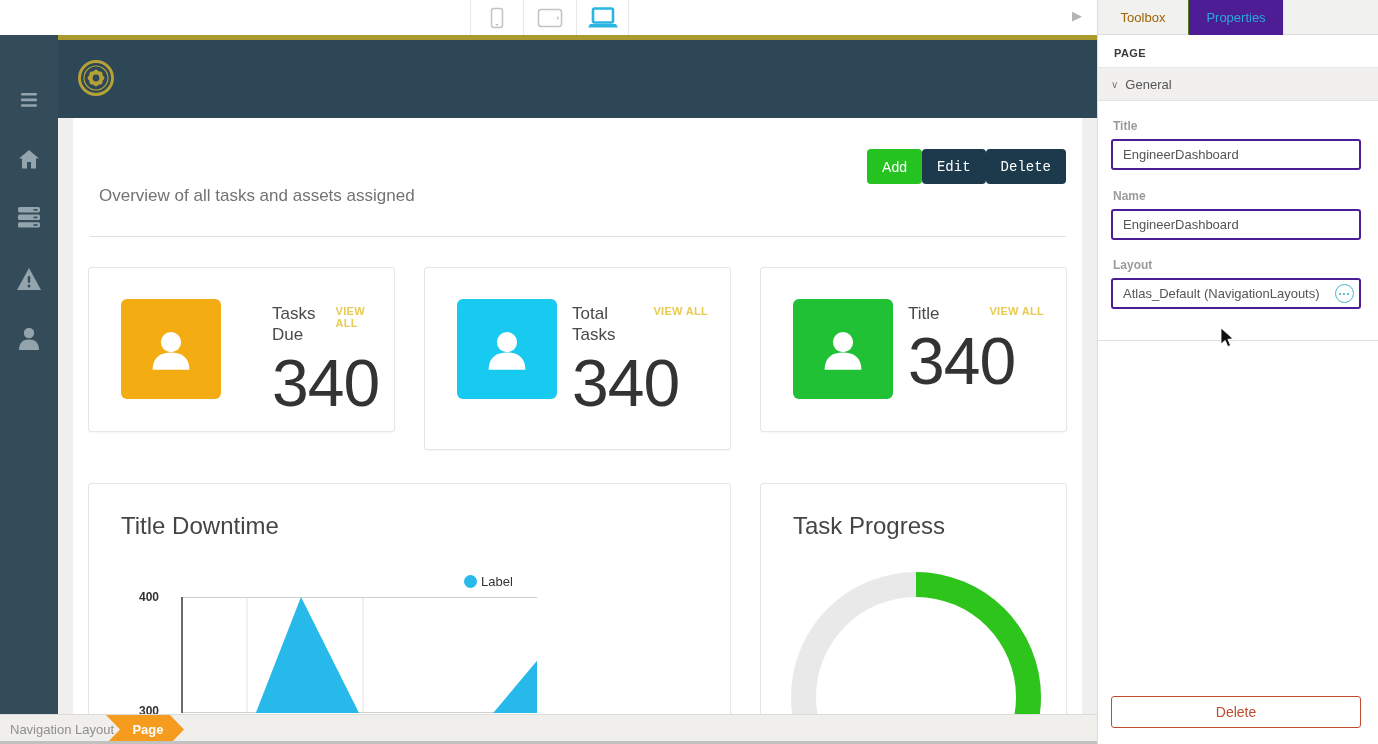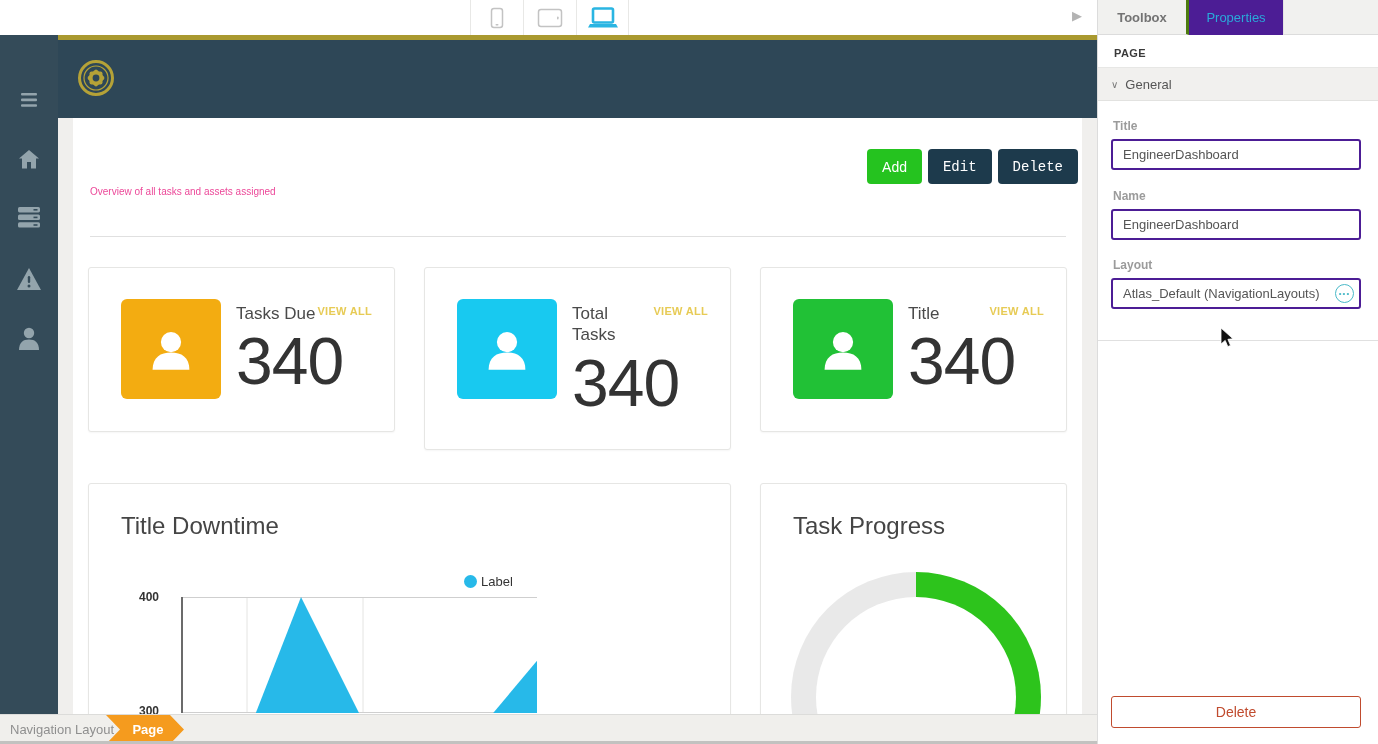--- a/index.html
+++ b/index.html
@@ -11,21 +11,21 @@
   .topbar { position:absolute; left:0; top:0; width:1097px; height:35px; background:#fff; }
   .device-group { position:absolute; left:470px; top:0; height:35px; display:flex; }
   .device-cell { width:53px; height:35px; display:flex; align-items:center; justify-content:center; border-left:1px solid #e8e8e6; }
   .device-cell:last-child { border-right:1px solid #e8e8e6; }
   .expand-arrow { position:absolute; left:1072px; top:8px; color:#b3b3b3; font-size:13px; }
 
   
   .panel { position:absolute; left:1097px; top:0; width:281px; height:744px; background:#fff; border-left:1px solid #dcdcdc; }
   .tabbar { display:flex; height:35px; }
   .tab { height:35px; display:flex; align-items:center; justify-content:center; font-size:13px; cursor:default; }
-  .tab-toolbox { width:91px; background:#f1f1ef; color:#737373; border-bottom:1px solid #dcdcdc; border-right:3px solid #4d7c0f;font-weight:bold; }
+  .tab-toolbox { width:91px; background:#f1f1ef; color:#a16207; border-bottom:1px solid #dcdcdc; border-right:1px solid #4d7c0f; }
   .tab-properties { width:94px; background:#4c1d95; color:#2aa9da; }
   .tab-filler { flex:1; background:#f1f1ef; border-bottom:1px solid #dcdcdc; border-left:1px solid #e4e4e2; }
   .panel-section-title { position:absolute; left:16px; top:47px; font-size:11px; font-weight:bold; color:#3a3a3a; letter-spacing:.4px; }
   .panel-div1 { position:absolute; left:0; top:67px; width:100%; height:1px; background:#e7e7e5; }
   .group-header { position:absolute; left:0; top:68px; width:100%; height:33px; background:#f1f0ee; border-bottom:1px solid #e2e2e0; display:flex; align-items:center; }
   .group-chevron { margin-left:13px; font-size:10px; color:#7a7a7a; }
   .group-label { margin-left:7px; font-size:13px; color:#555; }
   .field-label { position:absolute; left:15px; font-size:12px; font-weight:bold; color:#9b9b9b; }
   .field-input { position:absolute; left:13px; width:250px; height:31px; border:2px solid #4c1d95; border-radius:3px; background:#fff; font-family:inherit; font-size:13px; color:#555; padding:0 10px; }
   .layout-wrap { position:absolute; left:13px; top:278px; width:250px; height:31px; }
@@ -41,22 +41,22 @@
 
   
   .gold-line { position:absolute; left:58px; top:35px; width:1039px; height:5px; background:#a9992f; }
   .canvas-header { position:absolute; left:58px; top:40px; width:1039px; height:78px; background:#2e4757; }
   .logo { position:absolute; left:18px; top:18px; }
 
   
   .canvas-body { position:absolute; left:58px; top:118px; width:1039px; height:596px; background:#f0efed; overflow:hidden; }
   .sheet { position:absolute; left:15px; top:0; width:1009px; height:596px; background:#fff; }
   .page-title { position:absolute; left:17px; top:26px; font-size:27px; color:#3a3a3a; font-weight:400; }
-  .page-subtitle { position:absolute; left:17px; top:68px; font-size:10px; color:#ec4899; }
-  .action-row { position:absolute; right:4px; top:31px; display:flex; gap:6px; }
+  .page-subtitle { position:absolute; left:26px; top:68px; font-size:17px; color:#737373; }
+  .action-row { position:absolute; right:16px; top:31px; display:flex; }
   .btn { height:35px; border:none; border-radius:4px; color:#fff; font-size:14px; font-family:inherit; padding:0 15px; cursor:pointer; }
   .btn-add { background:#25c31f; }
   .btn-dark { background:#1d3a4c;font-family:Liberation Mono, monospace; }
   .sheet-div { position:absolute; left:17px; right:16px; top:118px; height:1px; background:#e0e0e0; }
 
   .stat-card { position:absolute; top:149px; width:307px; background:#fff; border:1px solid #e6e6e4; border-radius:3px; box-shadow:0 1px 2px rgba(0,0,0,.04); display:flex; padding:31px 22px 0 32px; }
   .stat-icon { width:100px; height:100px; border-radius:6px; flex:0 0 100px; display:flex; align-items:center; justify-content:center; }
   .stat-right { flex:1; margin-left:15px; padding-top:4px; }
   .stat-title-row { display:flex; align-items:flex-start; }
   .stat-title { font-size:17px; color:#4a4a4a; line-height:1.25; }
@@ -160,21 +160,21 @@
   <div class="canvas-body">
     <div class="sheet">
       <div class="page-subtitle">Overview of all tasks and assets assigned</div>
       <div class="action-row">
         <button class="btn btn-add">Add</button>
         <button class="btn btn-dark">Edit</button>
         <button class="btn btn-dark">Delete</button>
       </div>
       <div class="sheet-div"></div>
 
-      <div class="stat-card" style="left:15px; height:165px;">
+      <div class="stat-card" style="left:15px; height:165px;gap:36px;">
         <div class="stat-icon" style="background: rgb(243, 172, 17);">
           <svg width="46" height="46" viewBox="0 0 20 20">
               <circle cx="10" cy="7" r="4.4" fill="#fff"></circle>
               <path d="M2 19 C2 13.5 5.5 11.5 10 11.5 C14.5 11.5 18 13.5 18 19 Z" fill="#fff"></path>
             </svg>
         </div>
         <div class="stat-right">
           <div class="stat-title-row">
             <span class="stat-title">Tasks Due</span>
             <span class="view-all">VIEW ALL</span>

